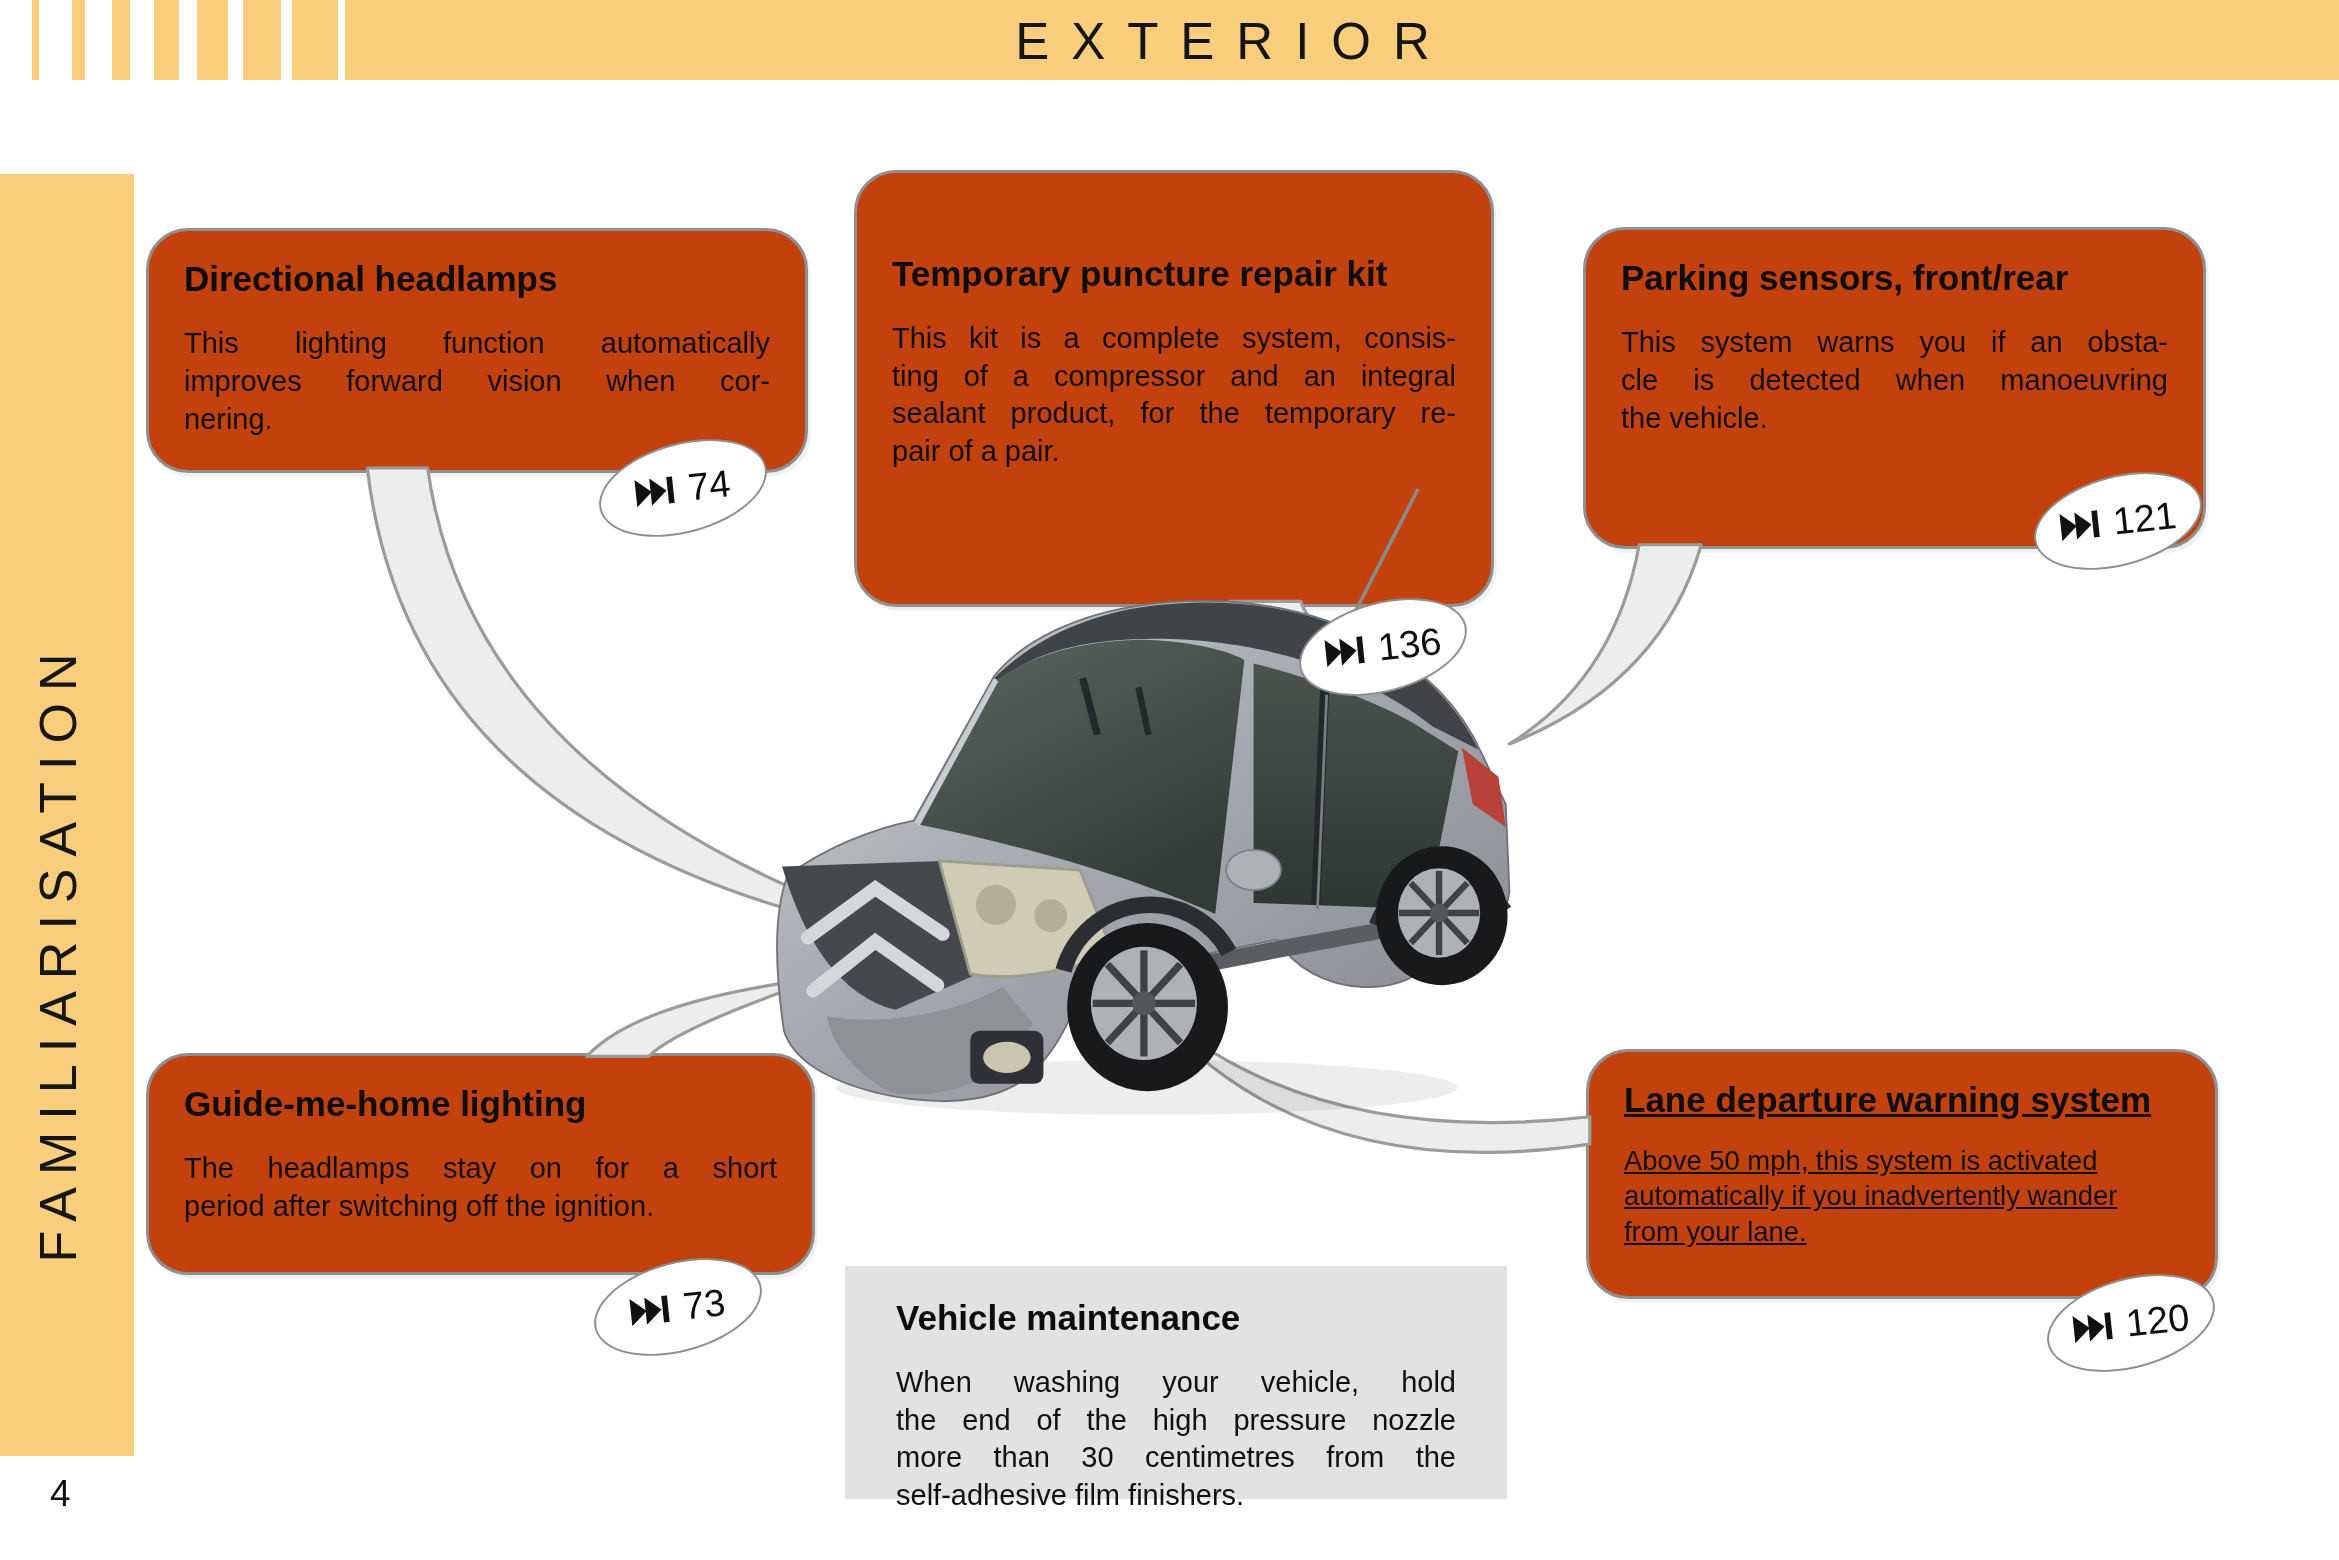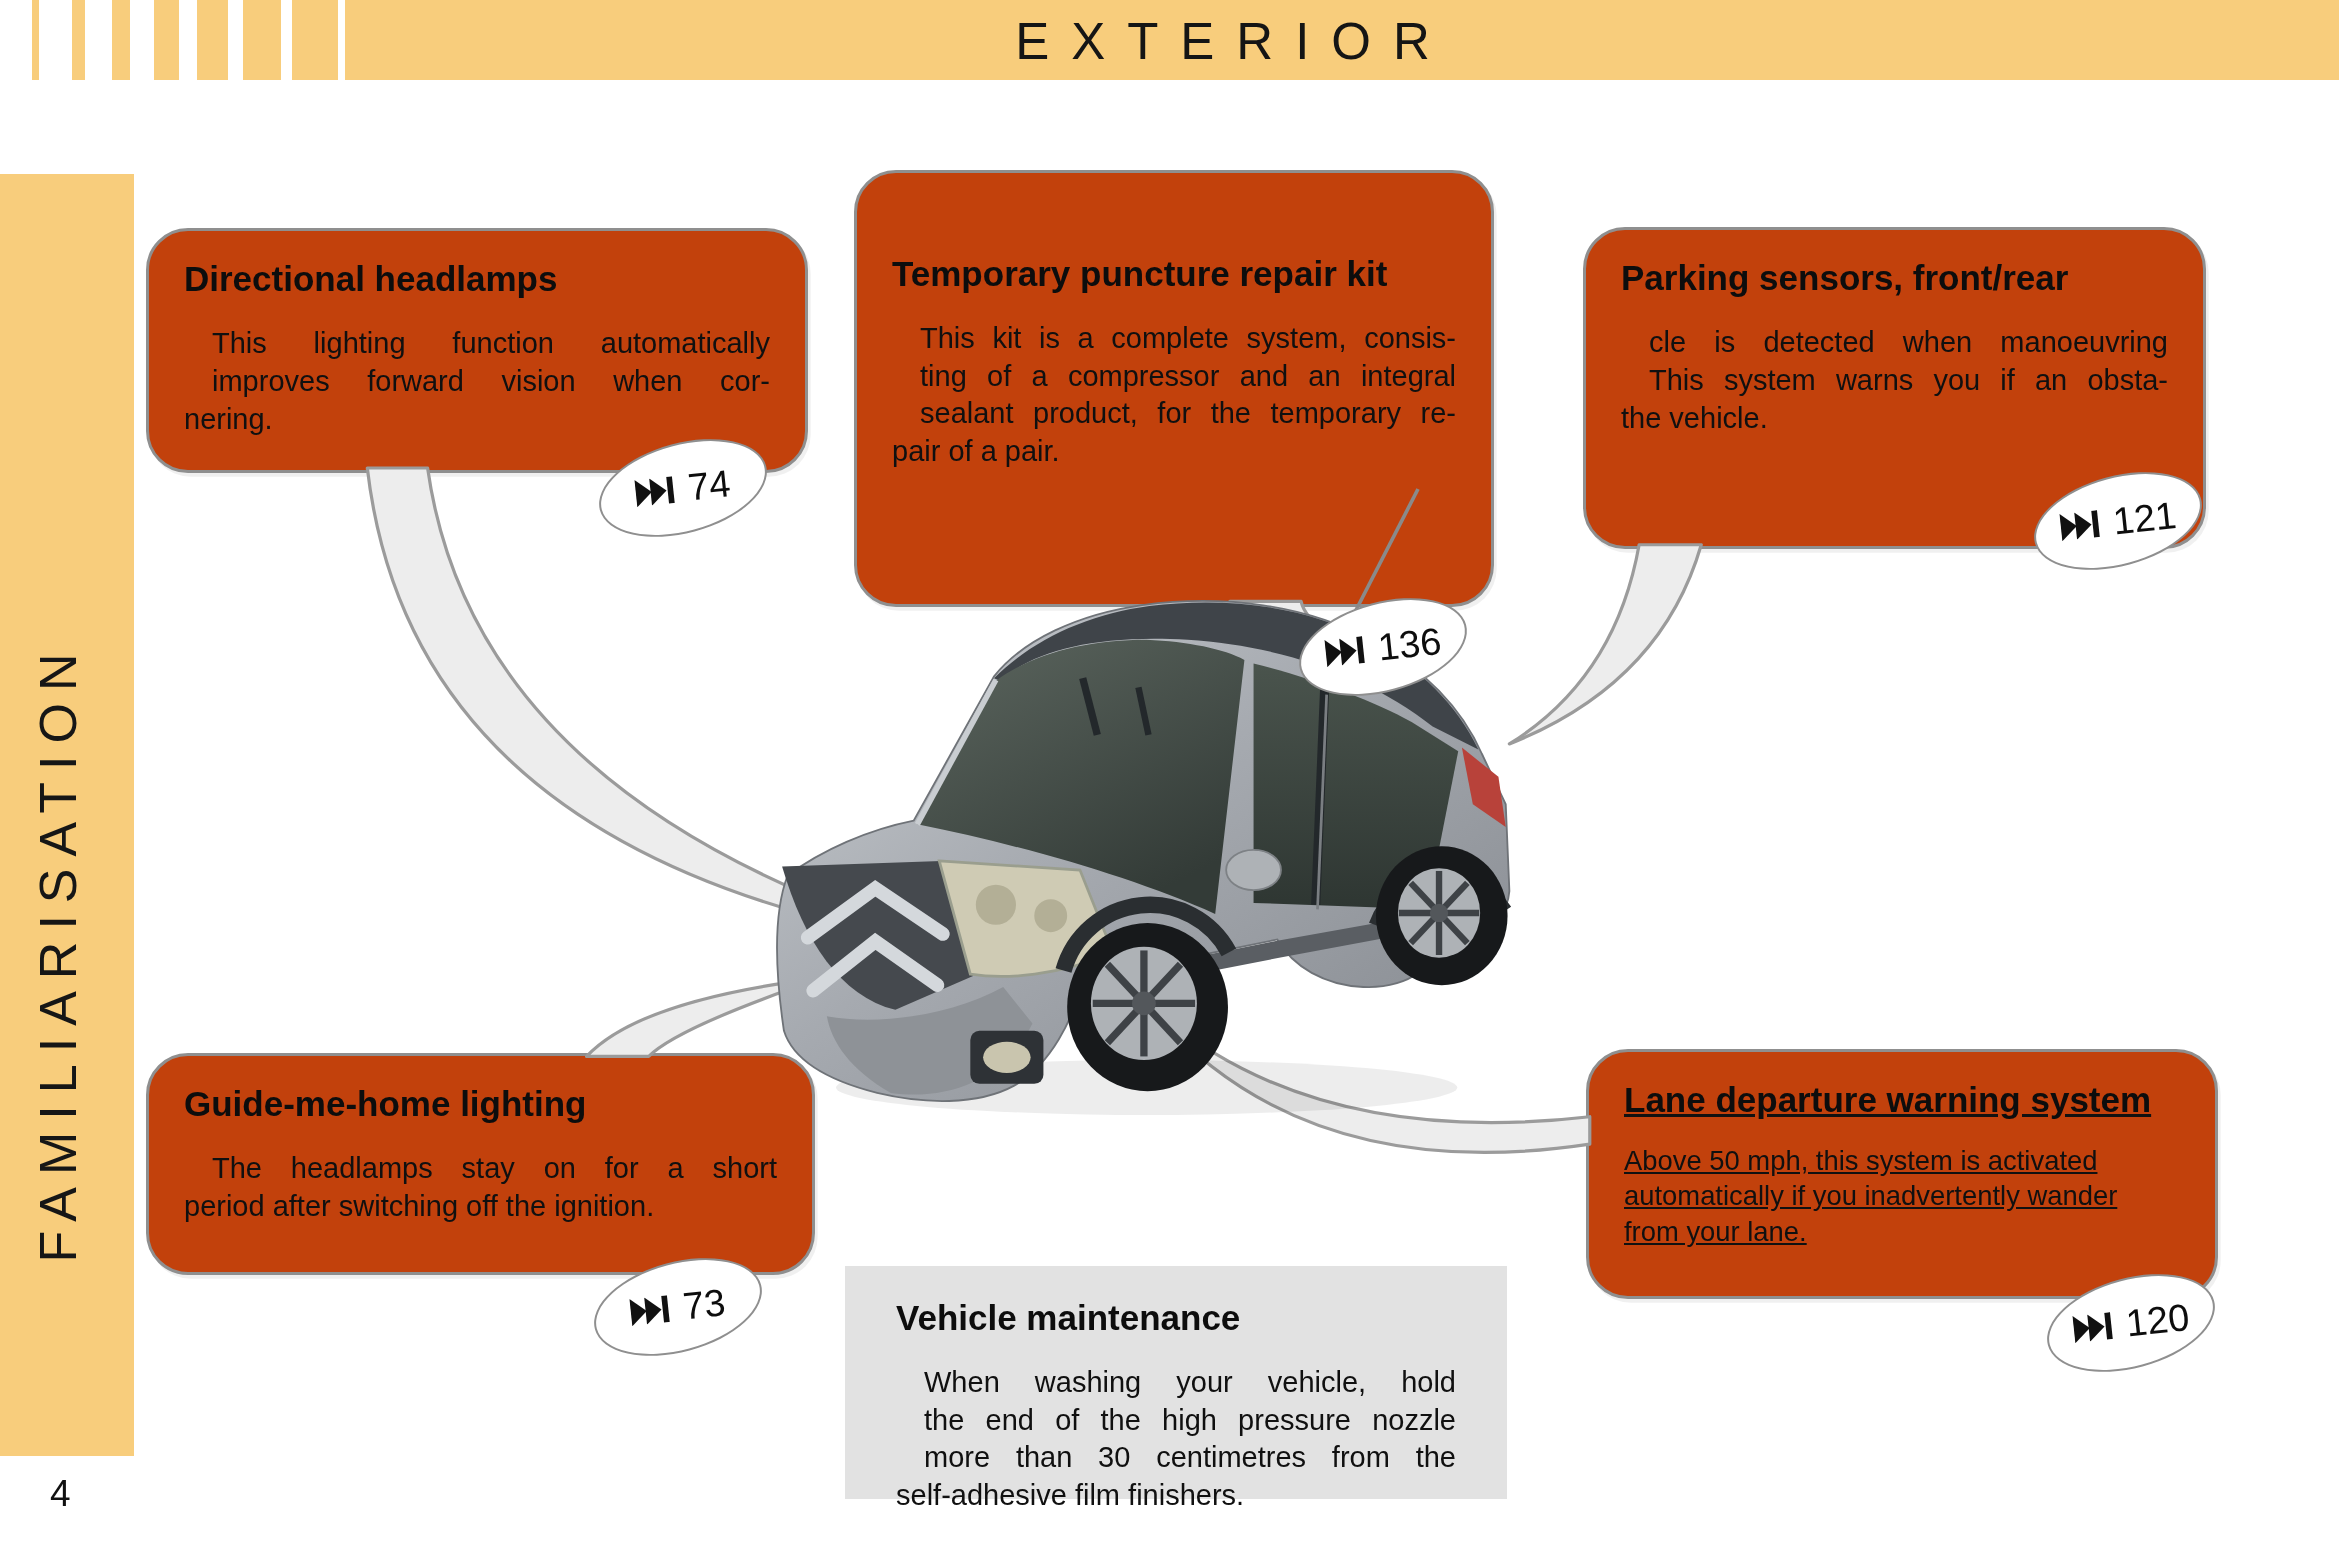--- a/index.html
+++ b/index.html
@@ -22,21 +22,21 @@
     text-align:center;transform:rotate(-90deg);font-size:52px;letter-spacing:12px;color:#161616;
   }
   .page-number{position:absolute;left:50px;top:1473px;font-size:37px;color:#111;}
   
   .callout{
     position:absolute;background:#c2410c;border:3.7px solid #8F8F8F;border-radius:42px;
     padding:27.4px 35px;box-sizing:border-box;box-shadow:2.7px 3.7px 0 rgba(0,0,0,0.06);
   }
   .callout .c-title{margin:0 0 25.6px 0;font-size:35px;font-weight:bold;line-height:1.18;color:#0d0d0d;}
   .bline{font-size:29px;line-height:1.3;color:#101010;}
-  .bline.just{text-align:justify;text-align-last:justify;margin-left:28px;}
+  .bline.just{text-align:justify;text-align-last:justify;}
   .bline.last{text-align:left;}
   .co-puncture{padding-top:80px;}
   .co-lane .bline{font-size:27.4px;}
   .co-maintenance{background:#E2E2E2;border:none;border-radius:0;box-shadow:none;padding:31px 51px;}
   
   .badge{
     position:absolute;width:168px;height:86px;background:#ffffff;border:2.7px solid #8F8F8F;
     border-radius:50%;transform:rotate(-15deg);display:flex;align-items:center;
     justify-content:center;gap:11px;z-index:30;
   }
@@ -80,22 +80,22 @@
       <div class="bline just">This kit is a complete system, consis-</div>
       <div class="bline just">ting of a compressor and an integral</div>
       <div class="bline just">sealant product, for the temporary re-</div>
       <div class="bline last">pair of a pair.</div>
     </div>
 </div>
 
 <div class="callout" style="left:1583px;top:227px;width:623px;height:322px;">
   <h2 class="c-title">Parking sensors, front/rear</h2>
   <div>
+      <div class="bline just">This system warns you if an obsta-</div>
       <div class="bline just">cle is detected when manoeuvring</div>
-      <div class="bline just">This system warns you if an obsta-</div>
       <div class="bline last">the vehicle.</div>
     </div>
 </div>
 
 <div class="callout" style="left:146px;top:1053px;width:669px;height:222px;">
   <h2 class="c-title">Guide-me-home lighting</h2>
   <div>
       <div class="bline just">The headlamps stay on for a short</div>
       <div class="bline last">period after switching off the ignition.</div>
     </div>

